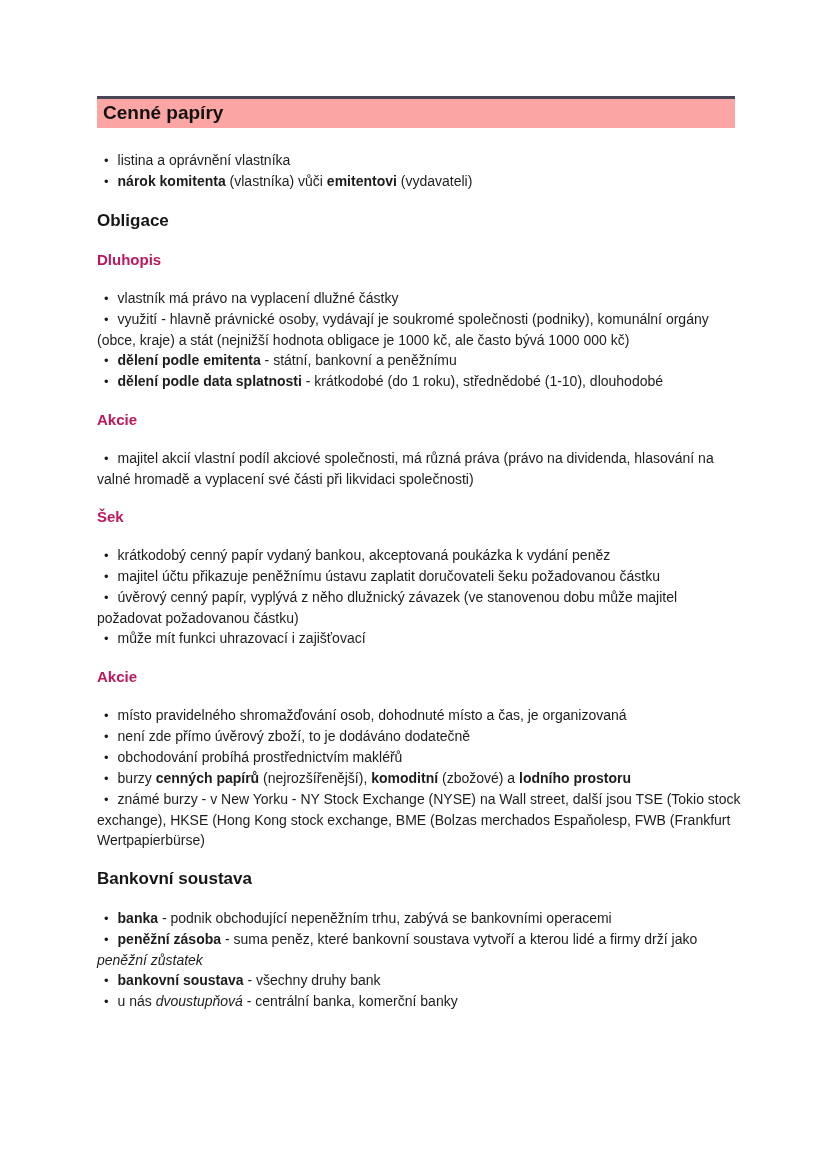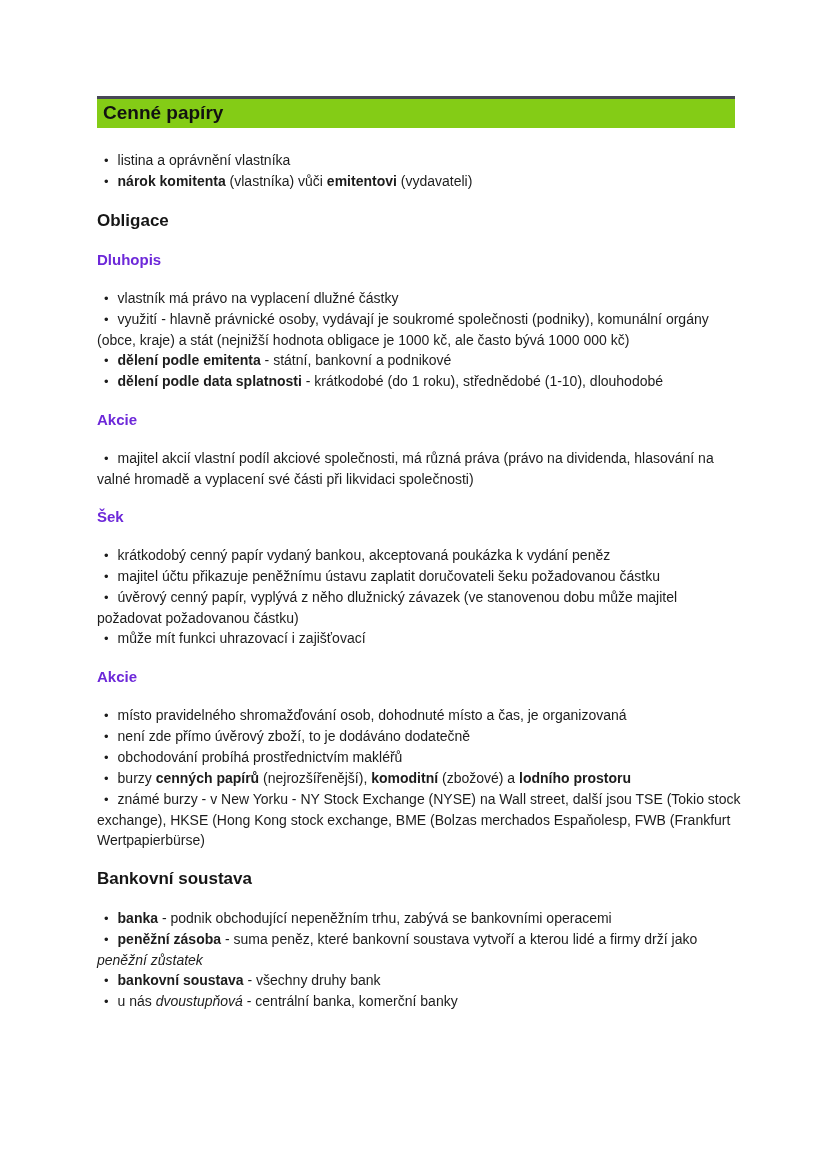--- a/index.html
+++ b/index.html
@@ -17,42 +17,42 @@
   }
   .doc {
     position: absolute;
     left: 97px;
     top: 96px;
     width: 680px;
   }
   .h1bar {
     box-sizing: border-box;
     width: 638px;
-    background: #84cc16;
+    background: #fca5a5;
     border-top: 3px solid #474756;
     padding: 2px 7px 4px 6px;
     margin: 0 0 22px 0;
     font-size: 19px;
     line-height: 23px;
     font-weight: bold;
     color: #111111;
   }
   h2 {
     font-size: 17px;
     line-height: 22px;
     margin: 18px 0;
     font-weight: bold;
     color: #161616;
   }
   h3 {
     font-size: 15px;
     line-height: 20px;
     margin: 18px 0;
     font-weight: bold;
-    color: #6d28d9;
+    color: #be185d;
   }
   p.bullet {
     margin: 0;
     font-size: 14px;
     line-height: 20px;
     white-space: pre-wrap;
     text-indent: 7px;
   }
   p.bullet .blt {
     padding-right: 9px;
@@ -67,21 +67,21 @@
 <div class="page">
   <div class="doc" id="doc">
       <div class="h1bar"><span>Cenné papíry</span></div>
       <p class="bullet"><span class="blt">•</span><span>listina a oprávnění vlastníka</span></p>
       <p class="bullet"><span class="blt">•</span><span class="bold">nárok komitenta</span><span> (vlastníka) vůči </span><span class="bold">emitentovi</span><span> (vydavateli)</span></p>
       <h2>Obligace</h2>
       <h3>Dluhopis</h3>
       <p class="bullet"><span class="blt">•</span><span>vlastník má právo na vyplacení dlužné částky</span></p>
       <p class="bullet"><span class="blt">•</span><span>využití - hlavně právnické osoby, vydávají je soukromé společnosti (podniky), komunální orgány
 (obce, kraje) a stát (nejnižší hodnota obligace je 1000 kč, ale často bývá 1000 000 kč)</span></p>
-      <p class="bullet"><span class="blt">•</span><span class="bold">dělení podle emitenta</span><span> - státní, bankovní a podnikové</span></p>
+      <p class="bullet"><span class="blt">•</span><span class="bold">dělení podle emitenta</span><span> - státní, bankovní a peněžnímu</span></p>
       <p class="bullet"><span class="blt">•</span><span class="bold">dělení podle data splatnosti</span><span> - krátkodobé (do 1 roku), střednědobé (1-10), dlouhodobé</span></p>
       <h3>Akcie</h3>
       <p class="bullet"><span class="blt">•</span><span>majitel akcií vlastní podíl akciové společnosti, má různá práva (právo na dividenda, hlasování na
 valné hromadě a vyplacení své části při likvidaci společnosti)</span></p>
       <h3>Šek</h3>
       <p class="bullet"><span class="blt">•</span><span>krátkodobý cenný papír vydaný bankou, akceptovaná poukázka k vydání peněz</span></p>
       <p class="bullet"><span class="blt">•</span><span>majitel účtu přikazuje peněžnímu ústavu zaplatit doručovateli šeku požadovanou částku</span></p>
       <p class="bullet"><span class="blt">•</span><span>úvěrový cenný papír, vyplývá z něho dlužnický závazek (ve stanovenou dobu může majitel
 požadovat požadovanou částku)</span></p>
       <p class="bullet"><span class="blt">•</span><span>může mít funkci uhrazovací i zajišťovací</span></p>

